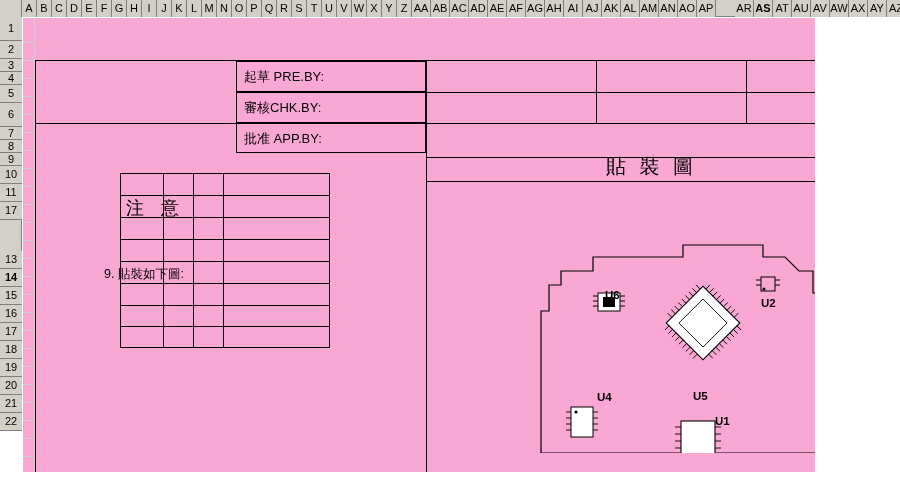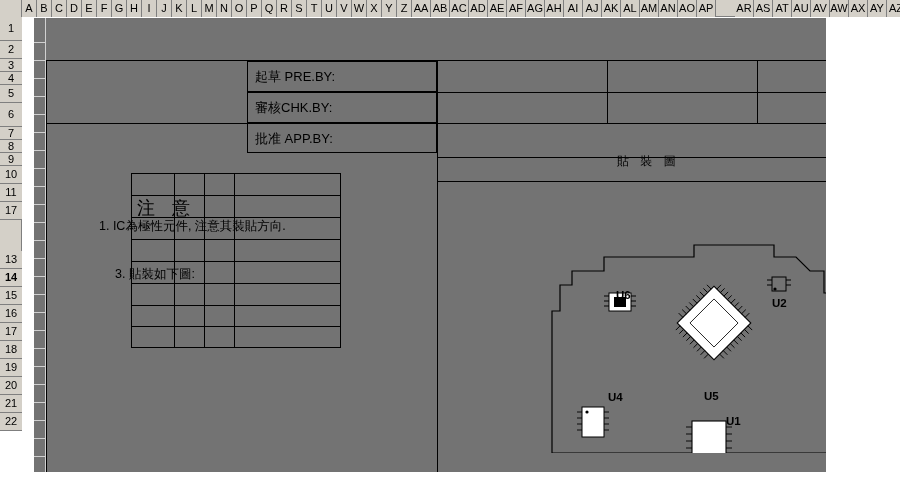--- a/index.html
+++ b/index.html
@@ -77,22 +77,21 @@
   }
 
   
   .grid-area {
     position: absolute;
     left: 23px;
     top: 18px;
     width: 792px;
     height: 463px;
     overflow: hidden;
-    background: #737373;
-    margin-left: 11px;
+    background: #f9a8d4;
   }
 
   
   .left-strip {
     position: absolute;
     left: 0;
     top: 0;
     width: 12px;
     height: 463px;
     border-right: 1px solid #d0d0d0;
@@ -136,21 +135,21 @@
   .sig-label {
     position: absolute;
     font-size: 13px;
     color: #000;
     white-space: nowrap;
     line-height: 1;
   }
 
   .title-text {
     position: absolute;
-    font-size: 12px;
+    font-size: 20px;
     color: #000;
     letter-spacing: 4px;
     white-space: nowrap;
   }
 
   .note-title {
     position: absolute;
     font-size: 18px;
     color: #000;
     letter-spacing: 6px;
@@ -257,21 +256,21 @@
         <div class="col-head" style="width: 19px;">AI</div>
         <div class="col-head" style="width: 19px;">AJ</div>
         <div class="col-head" style="width: 19px;">AK</div>
         <div class="col-head" style="width: 19px;">AL</div>
         <div class="col-head" style="width: 19px;">AM</div>
         <div class="col-head" style="width: 19px;">AN</div>
         <div class="col-head" style="width: 19px;">AO</div>
         <div class="col-head" style="width: 19px;">AP</div>
         <div class="col-head" style="width: 19px; margin-top: 47px;">AQ</div>
         <div class="col-head" style="width: 19px;">AR</div>
-        <div class="col-head" style="width: 19px;">AS</div>
+        <div class="col-head" style="width: 19px; font-weight: bold;">AS</div>
         <div class="col-head" style="width: 19px;">AT</div>
         <div class="col-head" style="width: 19px;">AU</div>
         <div class="col-head" style="width: 19px;">AV</div>
         <div class="col-head" style="width: 19px;">AW</div>
         <div class="col-head" style="width: 19px;">AX</div>
         <div class="col-head" style="width: 19px;">AY</div>
         <div class="col-head" style="width: 19px;">AZ</div>
       </div>
   </div>
 
@@ -346,22 +345,21 @@
 
       <div class="sig-label" style="left:208px; top:9px;">起草 PRE.BY:</div>
       <div class="sig-label" style="left:208px; top:40px;">審核CHK.BY:</div>
       <div class="sig-label" style="left:208px; top:71px;">批准 APP.BY:</div>
 
       <div class="title-text" style="left:570px; top:92px;">貼 裝 圖</div>
 
       <div class="hr-line" style="left:390px; top:120px; width:468px;"></div>
 
       <div class="note-title" style="left:85px; top:135px; position:absolute; left:90px;">注      意</div>
-      <div class="note-line" style="left:52px; top:157px;">1. IC為極性元件, 注意其裝貼方向.</div>
-      <div class="note-line" style="left:68px; top:205px;">3. 貼裝如下圖:</div>
+      <div class="note-line" style="left:68px; top:205px;">9. 貼裝如下圖:</div>
     </div>
 
     <div class="parts-table">
       <div class="ph" style="top:21px;"></div>
       <div class="ph" style="top:43px;"></div>
       <div class="ph" style="top:65px;"></div>
       <div class="ph" style="top:87px;"></div>
       <div class="ph" style="top:109px;"></div>
       <div class="ph" style="top:131px;"></div>
       <div class="ph" style="top:152px;"></div>

